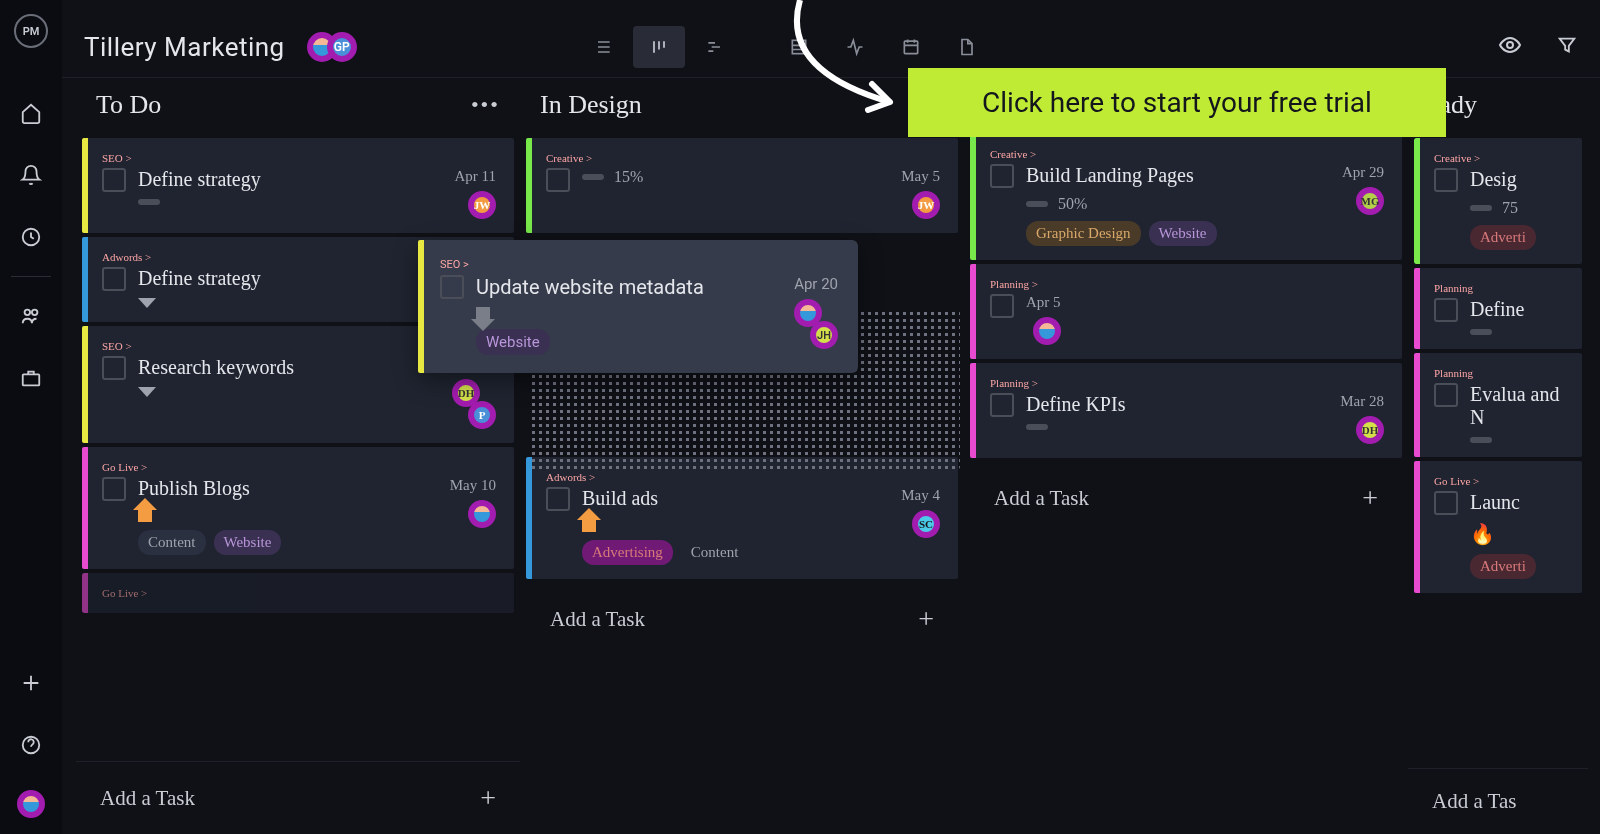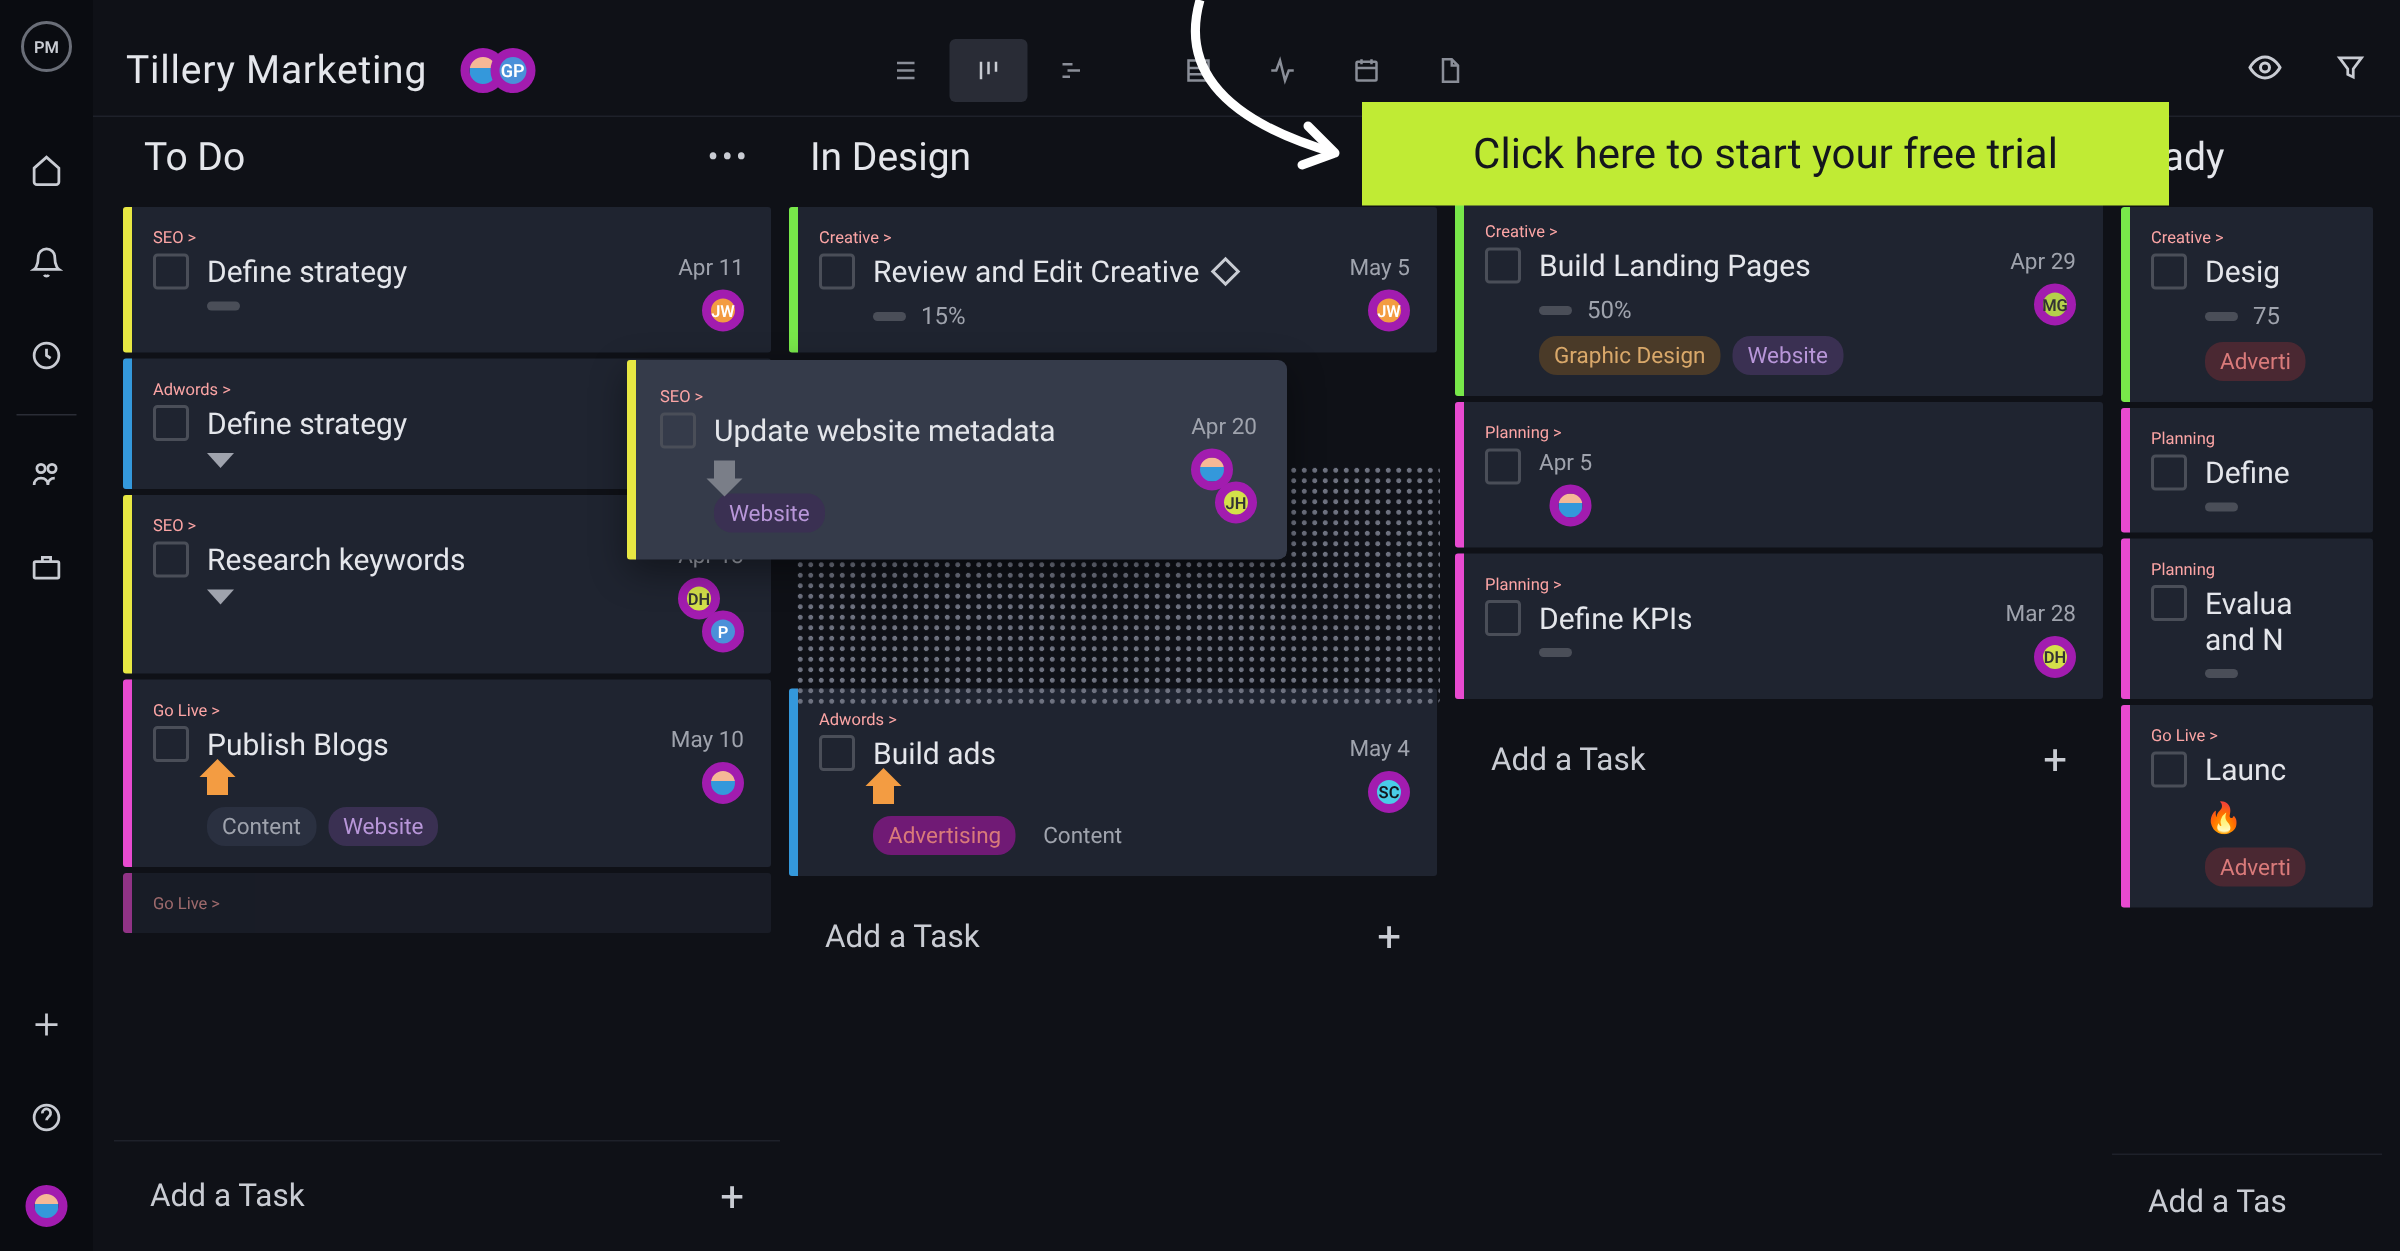--- a/index.html
+++ b/index.html
@@ -34,20 +34,21 @@
 .avatars-top .avatar:nth-child(2){margin-left:-10px;}
 .view-toggles { margin-left: 220px; display:flex; gap:4px;}
 .vt-btn { width:52px; height:42px; display:flex;align-items:center;justify-content:center; border-radius:4px; cursor:pointer; color:#8a8e98;}
 .vt-btn.active { background:#292c36; color:#c9ccd3;}
 .header-right { margin-left:auto; display:flex; gap:34px; align-items:center;}
 .hr-icon { cursor:pointer; color:#c9ccd3;}
 .board {
   position:absolute; left:62px; top:62px; right:0; bottom:0;
   display:flex; overflow:hidden;
   padding-left: 14px;
+  font-family: Liberation Serif, serif;
 }
 .column { width:444px; flex-shrink:0; display:flex;flex-direction:column; position:relative;}
 .col-header { display:flex; align-items:center; padding: 28px 20px 18px 20px;}
 .col-title { font-size:26px; color:#e4e6eb; font-weight:400;}
 .col-more { margin-left:auto; color:#c9ccd3; font-size:22px; letter-spacing:2px; cursor:pointer;}
 .cards { flex:1; overflow-y:auto; padding:0 6px;}
 .card { background:#1f2430; border-radius:2px; margin-bottom: 4px; padding: 14px 18px 14px 12px; position:relative; display:flex;}
 .card-stripe { width:6px; align-self:stretch; margin:-14px 14px -14px -12px; border-top-left-radius:2px;border-bottom-left-radius:2px;}
 .card-body { flex:1;}
 .card-cat { color:#fca5a5; font-size:11px; margin-bottom: 4px;}
@@ -295,24 +296,20 @@
       <div class="col-more">•••</div>
     </div>
     <div class="cards">
       <div class="card">
         <div class="card-stripe" style="background:#78e84a;"></div>
         <div class="card-body">
           <div class="card-cat">Creative &gt;</div>
           <div style="display:flex;">
             <span class="checkbox"></span>
             <div style="flex:1;">
-              <div class="card-title">
-                  <span>Review and Edit Creative</span>
-                  <span class="diamond"></span>
-                </div>
               <div class="card-meta">
                   <div class="progress-dash"></div>
                   <span class="progress-pct">15%</span>
                 </div>
             </div>
             <div class="card-right">
               <div class="card-date">May 5</div>
               <div class="card-av">
                   <div class="avatar sm" style="background:#f39c42;">JW</div>
                 </div>

